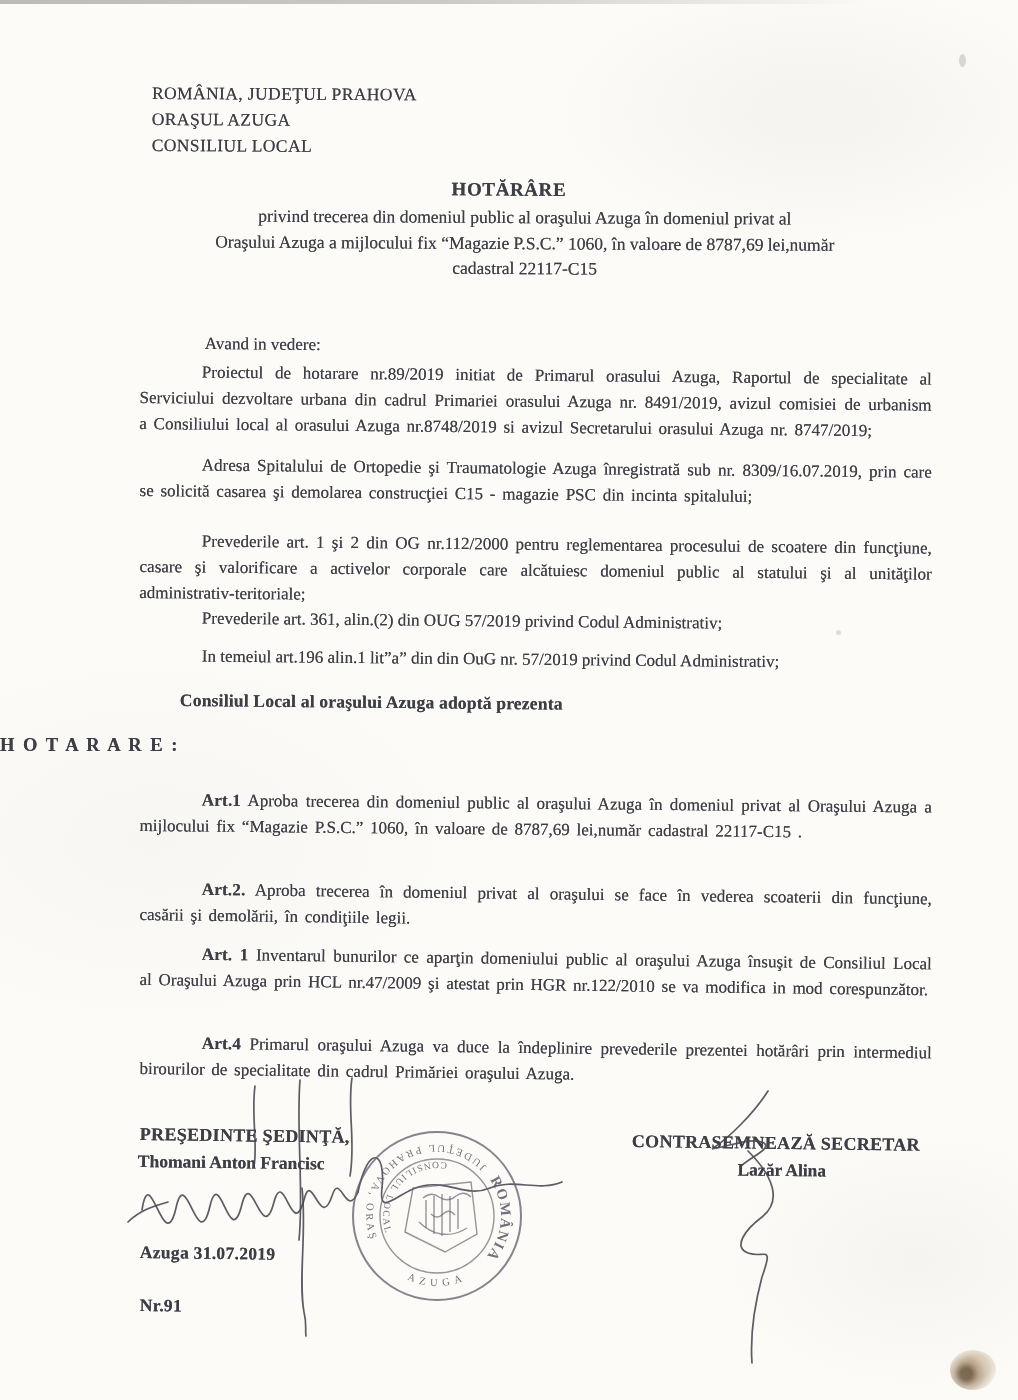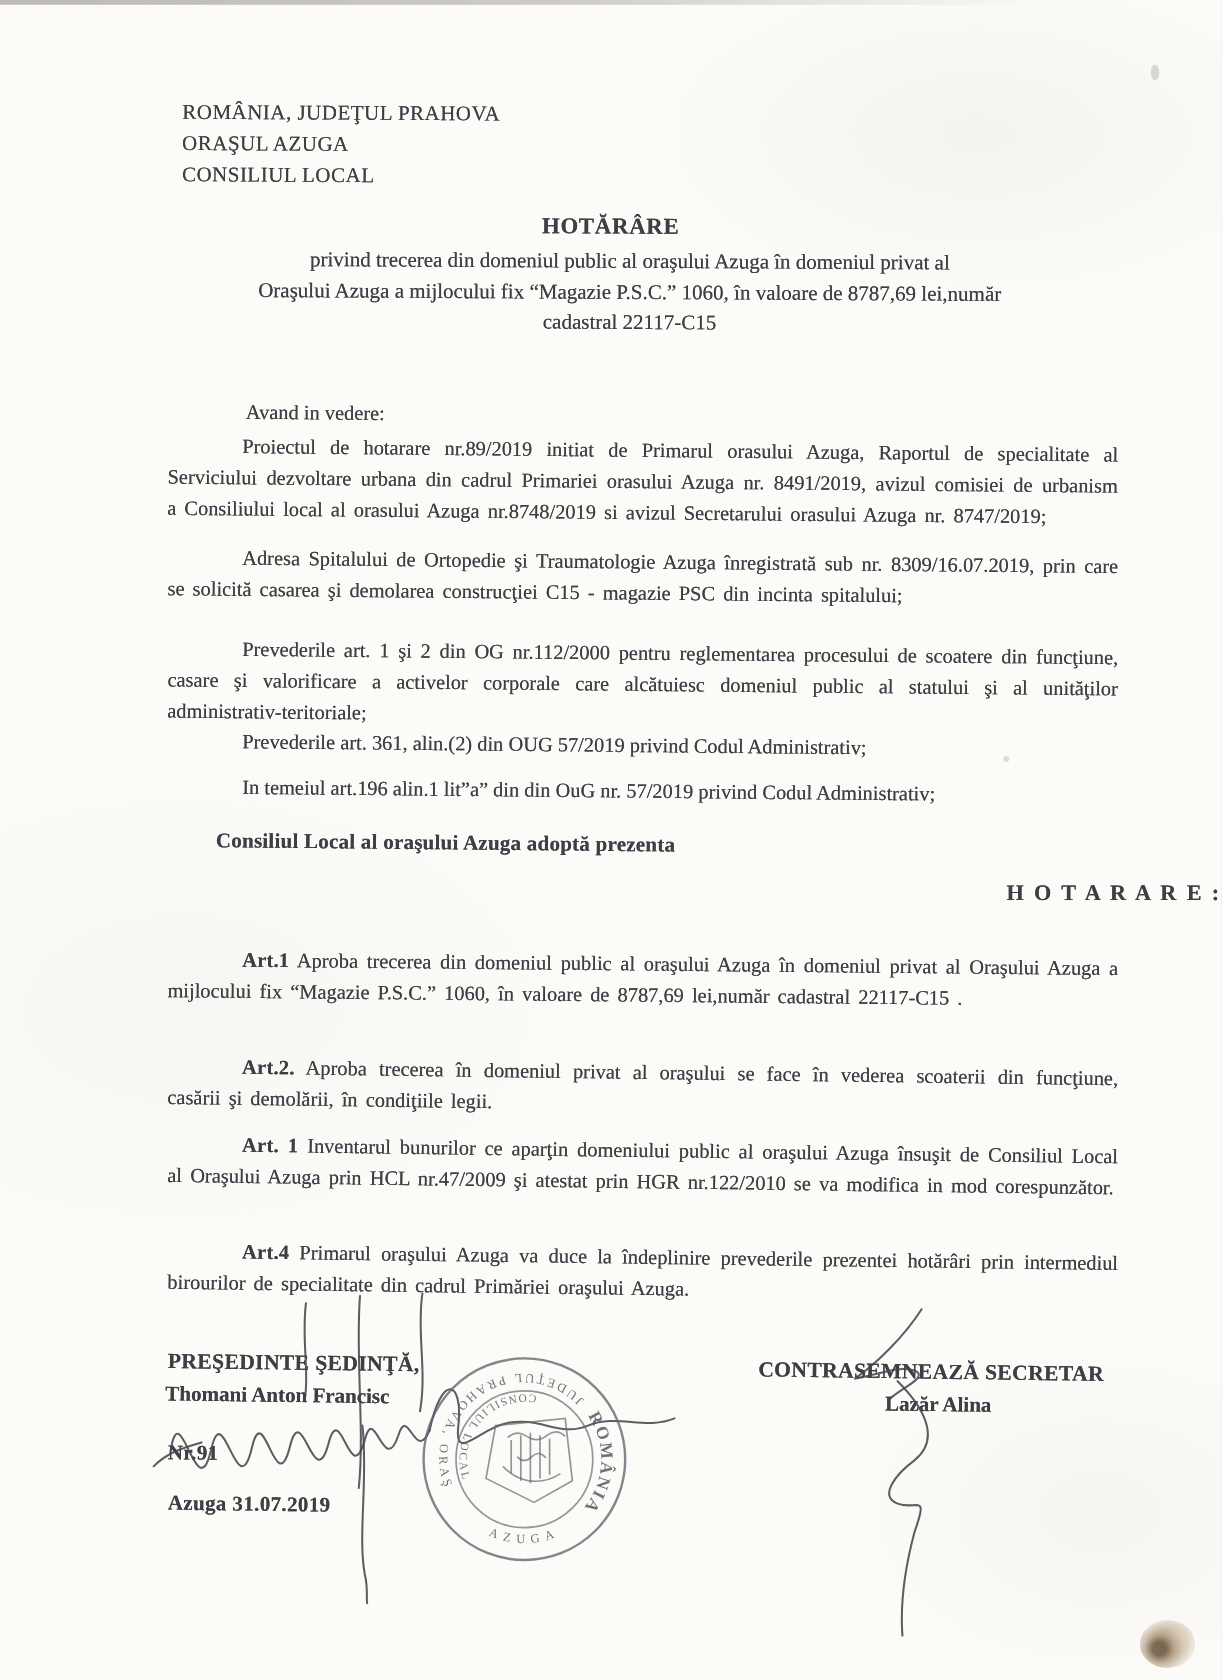--- a/index.html
+++ b/index.html
@@ -38,21 +38,21 @@
 
   .hdr{left:152px;top:80px;font-size:17.5px;line-height:26px;letter-spacing:.4px;}
   .title{left:0;top:176px;width:1018px;text-align:center;font-weight:bold;font-size:19px;letter-spacing:.6px;}
   .subtitle{left:110px;top:203px;width:830px;text-align:center;font-size:17.5px;line-height:25.5px;}
 
   .body-text{left:140px;width:792px;font-size:17px;line-height:26px;}
   p.just{margin:0;text-align:justify;text-indent:62px;word-spacing:2.5px;}
   p.noindent{margin:0;text-indent:62px;}
   .intro{left:205px;font-size:17px;}
   .adopt{left:180px;font-weight:bold;font-size:17.5px;letter-spacing:.2px;}
-  .hot-heading{left:0;top:735px;width:1018px;text-align:right;font-weight:bold;font-size:18.5px;letter-spacing:2px;}
+  .hot-heading{left:0;top:735px;width:1018px;text-align:left;font-weight:bold;font-size:18.5px;letter-spacing:2px;}
   b.artlbl{letter-spacing:.2px;}
 
   .sig-role{font-weight:bold;font-size:18px;letter-spacing:.3px;}
   .sig-name{font-weight:bold;font-size:17.5px;}
   .foot{font-weight:bold;font-size:17.5px;letter-spacing:.3px;}
 
   .soft{text-shadow:0 0 .45px rgba(62,62,70,.85);}
   svg{position:absolute;overflow:visible;}
   .pen{fill:none;stroke:#45454e;stroke-width:1.7;stroke-linecap:round;opacity:.88;}
   .stamp-line{fill:none;stroke:#63636e;stroke-width:2;opacity:.78;}
@@ -116,21 +116,21 @@
     <p class="just soft"><b class="artlbl">Art.4</b><span> Primarul oraşului Azuga va duce la îndeplinire prevederile prezentei hotărâri prin intermediul birourilor de specialitate din cadrul Primăriei oraşului Azuga.</span></p>
   </div>
 
   <div class="blk sig-role soft t3" style="left:140px;top:1124px">PREŞEDINTE ŞEDINŢĂ,</div>
   <div class="blk sig-name soft t3" style="left:138px;top:1151px">Thomani Anton Francisc</div>
 
   <div class="blk sig-role soft t3" style="left:632px;top:1131px">CONTRASEMNEAZĂ  SECRETAR</div>
   <div class="blk sig-name soft t3" style="left:632px;top:1158px;width:300px;text-align:center">Lazăr Alina</div>
 
   <div class="blk foot soft t3" style="left:140px;top:1242px">Azuga 31.07.2019</div>
-  <div class="blk foot soft t3" style="left:140px;top:1200px">Nr.91</div>
+  <div class="blk foot soft t3" style="left:140px;top:1295px">Nr.91</div>
 
   <svg style="left:110px;top:1070px" width="470" height="290" viewBox="0 0 470 290">
     <path class="pen" d="M145,16 C141,46 148,74 144,96"></path>
     <path class="pen" d="M190,10 C186,60 194,120 189,170"></path>
     <path class="pen" d="M242,8 C237,40 246,72 240,106"></path>
     <path class="pen" d="M18,152 C30,140 44,136 58,132"></path>
     <path class="pen" d="M32,140 C40,88 54,190 66,138 C76,92 88,188 100,136 C110,94 120,184 132,134 C142,96 152,178 164,132 C174,96 182,172 194,130 C202,98 210,162 222,126 C230,100 236,150 248,122"></path>
     <path class="pen" d="M248,122 C258,74 276,80 272,118 C268,150 290,120 312,116 C340,110 356,128 380,118 C404,108 428,122 452,112"></path>
     <path class="pen" d="M192,118 C197,160 188,210 194,242 C197,254 195,262 196,266"></path>
   </svg>

